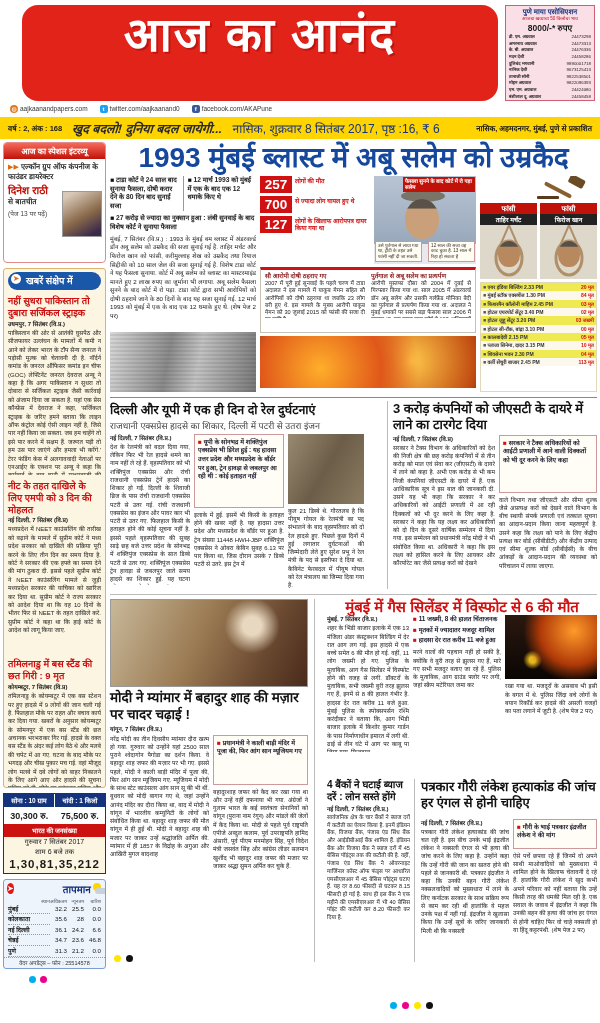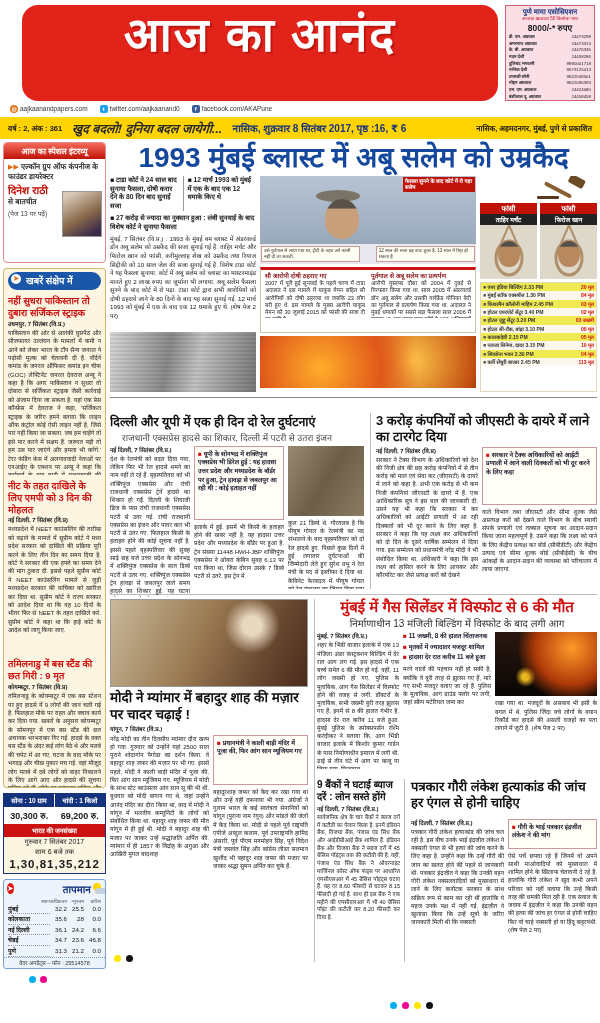--- a/index.html
+++ b/index.html
@@ -29,21 +29,21 @@
   .ico{width:8px;height:8px;border-radius:2px;color:#fff;font-size:6px;font-weight:bold;
        display:inline-flex;align-items:center;justify-content:center;}
   .ico.globe{border-radius:50%;background:#e07820;}
   .ico.tw{background:#1da1f2;}
   .ico.fb{background:#3b5998;}
   .strip{background:#ffd400;display:flex;align-items:center;gap:10px;height:22px;
          padding:0 8px;margin-top:2px;}
   .vol{font-size:7.5px;font-weight:bold;white-space:nowrap;}
   .slogan{font-size:12.5px;font-weight:bold;font-style:italic;color:#2b2b2b;
           transform:skewX(-4deg);white-space:nowrap;}
-  .edition{font-size:10px;font-weight:bold;color:#17357f;white-space:nowrap;}
+  .edition{font-size:12px;font-weight:normal;color:#17357f;white-space:nowrap;}
   .publisher{margin-left:auto;font-size:7.5px;font-weight:bold;white-space:nowrap;}
 
   
   .content{display:flex;gap:4px;padding:3px 3px 0 3px;}
   .sidebar{width:103px;display:flex;flex-direction:column;gap:5px;}
   .main{flex:1;min-width:0;}
 
   
   .iv-box{border:1.5px solid #e28a8a;border-radius:4px;overflow:hidden;height:121px;background:#fff;}
   .iv-head{background:linear-gradient(#f66a5a,#c01208);color:#fff;font-size:8px;
@@ -147,24 +147,24 @@
   .blast-list{flex:1;overflow:hidden;border:1px solid #e0d8b8;}
   .bl-row{display:flex;justify-content:space-between;align-items:center;font-size:5.1px;
           padding:1px 2px;line-height:1.25;}
   .bl-row:nth-child(odd){background:#f0ea52;}
   .bl-row:nth-child(even){background:#fdf8ee;}
   .bl-site{font-weight:bold;color:#333;}
   .bl-site::before{content:"■ ";color:#555;}
   .bl-toll{color:#d11111;font-weight:bold;white-space:nowrap;margin-left:2px;}
 
   
-  .row2{display:flex;gap:6px;border-top:1.5px solid #888;margin-top:5px;padding-top:15px;height:192px;}
+  .row2{display:flex;gap:23px;border-top:1.5px solid #888;margin-top:5px;padding-top:3px;height:192px;}
   .rail{width:254px;display:flex;flex-direction:column;}
   .rail-hl{font-size:12.5px;font-weight:bold;color:#111;white-space:nowrap;overflow:hidden;}
-  .rail-sub{font-size:9px;color:#444;margin:1px 12px 2px;white-space:nowrap;overflow:hidden;}
+  .rail-sub{font-size:9px;color:#444;margin:1px 0 2px;white-space:nowrap;overflow:hidden;}
   .rail-body{display:flex;gap:4px;flex:1;min-height:0;}
   .dateline{font-size:6px;font-weight:bold;margin-bottom:1px;}
   .txt{font-size:6px;line-height:1.38;text-align:justify;overflow:hidden;}
   .rail-c1{width:80px;}
   .rail-mid{width:90px;display:flex;flex-direction:column;gap:3px;}
   .bul-box{border:1px solid #cc9a9a;background:#fffdf6;padding:3px;font-size:6.4px;font-weight:bold;
            line-height:1.35;color:#223;overflow:hidden;}
   .bul-box p{margin:0;}
   .bul-box p::before{content:"■ ";color:#d11111;}
   .rail-photo{height:70px;background:linear-gradient(120deg,#9a8a72,#6b5d48 50%,#8c7c62);}
@@ -178,21 +178,21 @@
   
   .row3{display:flex;gap:6px;margin-top:5px;height:368px;border-top:1px solid #bbb;padding-top:4px;}
   .modi{width:198px;display:flex;flex-direction:column;justify-content:center;}
   .modi-photo{height:88px;border:1px solid #999;background:
       radial-gradient(circle at 72% 30%,#e8d8c0 6%,transparent 18%),
       linear-gradient(115deg,#c8b89a,#9a7a52 45%,#6b4a32 75%,#4a2a1a);}
   .modi-hl{font-size:13.5px;font-weight:bold;line-height:1.25;color:#111;margin:3px 0 1px;}
   .modi-cols{display:flex;gap:4px;flex:1;min-height:0;margin-top:1px;}
   .modi-c1{width:50%;}
   .modi-c2{flex:1;display:flex;flex-direction:column;gap:3px;min-width:0;}
-  .r3-right{flex:1;min-width:0;display:flex;flex-direction:column;gap:4px;border-left:1px solid #bbb;padding-left:2px;}
+  .r3-right{flex:1;min-width:0;display:flex;flex-direction:column;gap:4px;border-left:1px solid #bbb;padding-left:12px;}
   .gas{height:176px;display:flex;flex-direction:column;}
   .gas-hl{color:#d11111;font-size:15px;font-weight:bold;text-align:center;line-height:1.1;}
   .gas-sub{font-size:10px;color:#333;text-align:center;margin:1px 0 2px;white-space:nowrap;overflow:hidden;}
   .gas-body{display:flex;gap:4px;flex:1;min-height:0;}
   .gas-c1{width:82px;}
   .gas-c2{width:88px;display:flex;flex-direction:column;gap:2px;}
   .gas-bul{font-size:6.4px;font-weight:bold;line-height:1.3;color:#223;}
   .gas-bul::before{content:"■ ";color:#d11111;}
   .gas-c3{flex:1;display:flex;flex-direction:column;gap:3px;min-width:0;}
   .gas-photo{height:64px;background:#140a06;background-image:
@@ -275,21 +275,21 @@
       <span class="ico tw">t</span>
       <span>twitter.com/aajkaanand0</span>
     </span>
   <span class="soc-item">
       <span class="ico fb">f</span>
       <span>facebook.com/AKAPune</span>
     </span>
 </div>
 
 <div class="strip">
-  <span class="vol">वर्ष : 2, अंक : 361</span>
+  <span class="vol">वर्ष : 2, अंक : 168</span>
   <span class="slogan">खुद बदलो! दुनिया बदल जायेगी...</span>
   <span class="edition">नासिक, शुक्रवार 8 सितंबर 2017, पृष्ठ :16, ₹ 6</span>
   <span class="publisher">नासिक, अहमदनगर, मुंबई, पुणे से प्रकाशित</span>
 </div>
 
 <div class="content">
 
   <div class="sidebar">
     <div class="iv-box">
       <div class="iv-head">आज का स्पेशल इंटरव्यू</div>
@@ -316,21 +316,21 @@
       <div class="b-body h134">तमिलनाडु के कोयम्बटूर में एक बस स्टेशन पर हुए हादसे में 9 लोगों की जान चली गई है. फिलहाल मौके पर राहत और बचाव कार्य कर दिया गया. खबरों के अनुसार कोयम्बटूर के सोमनपुर में एक बस स्टैंड की छत अचानक भरभराकर गिर गई. हादसे के वक्त बस स्टैंड के अंदर कई लोग बैठे थे और मलबे की चपेट में आ गए. घटना के बाद मौके पर भगदड़ और चीख पुकार मच गई. वहां मौजूद लोग मलबे में दबे लोगों को बाहर निकालने के लिए आगे आए और हादसे की सूचना पुलिस को दी. मौके पर पहुंचकर पुलिस और राहत-बचाव दल ने लोगों को बाहर निकालने का काम शुरू किया.</div>
     </div>
 
     <div class="rates">
       <div class="rates-head">
         <span>सोना : 10 ग्राम</span>
         <span>चांदी : 1 किलो</span>
       </div>
       <div class="rates-val">
         <span>30,300 रु.</span>
-        <span>69,200 रु.</span>
+        <span>75,500 रु.</span>
       </div>
       <div class="pop-head">भारत की जनसंख्या</div>
       <div class="pop-line">गुरुवार 7 सितंबर 2017</div>
       <div class="pop-line">शाम 6 बजे तक</div>
       <div class="pop-val">1,30,81,35,212</div>
     </div>
 
     <div class="temp">
       <div class="temp-head">
         <span class="temp-arr">➤</span>
@@ -394,20 +394,34 @@
           <div class="blt half">टाडा कोर्ट ने 24 साल बाद सुनाया फैसला, दोषी करार देने के 80 दिन बाद सुनाई सजा</div>
           <div class="blt half">12 मार्च 1993 को मुंबई में एक के बाद एक 12 धमाके किए थे</div>
         </div>
         <div class="blt">27 करोड़ से ज्यादा का नुक्सान हुआ : लंबी सुनवाई के बाद विशेष कोर्ट ने सुनाया फैसला</div>
         <div class="lead">मुंबई, 7 सितंबर (वि.प्र.) : 1993 के मुंबई बम ब्लास्ट में अंडरवर्ल्ड डॉन अबू सलेम को उम्रकैद की सजा सुनाई गई है. ताहिर मर्चंट और फिरोज खान को फांसी, करीमुल्लाह शेख को उम्रकैद तथा रियाज सिद्दीकी को 10 साल जेल की सजा सुनाई गई है. विशेष टाडा कोर्ट ने यह फैसला सुनाया. कोर्ट में अबू सलेम को ब्लास्ट का मास्टरमाइंड मानते हुए 2 लाख रुपए का जुर्माना भी लगाया. अबू सलेम फैसला सुनने के बाद कोर्ट में रो पड़ा. टाडा कोर्ट द्वारा सभी आरोपियों को दोषी ठहराये जाने के 80 दिनों के बाद यह सजा सुनाई गई. 12 मार्च 1993 को मुंबई में एक के बाद एक 12 धमाके हुए थे. (शेष पेज 2 पर)</div>
         <div class="bw-photo"></div>
       </div>
 
       <div class="colB">
         <div class="stats-row">
+          <div class="stats">
+            <div class="stat">
+                <span class="num">257</span>
+                <span class="lbl">लोगों की मौत</span>
+              </div>
+            <div class="stat">
+                <span class="num">700</span>
+                <span class="lbl">से ज्यादा लोग घायल हुए थे</span>
+              </div>
+            <div class="stat">
+                <span class="num">127</span>
+                <span class="lbl">लोगों के खिलाफ आरोपपत्र दायर किया गया था</span>
+              </div>
+          </div>
           <div class="salem">
             <div class="s-cap"></div>
             <div class="s-face"></div>
             <div class="s-cap2"></div>
             <div class="s-capt">फैसला सुनने के बाद कोर्ट में रो पड़ा सलेम</div>
             <div class="s-box l">उसे पुर्तगाल से लाया गया था, ट्रीटी के तहत उसे फांसी नहीं दी जा सकती.</div>
             <div class="s-box r">12 साल की सजा वह काट चुका है. 13 साल में रिहा हो सकता है</div>
           </div>
         </div>
         <div class="sec-box">
@@ -550,42 +564,41 @@
         </div>
         <div class="regdots left">
           <span class="dot c-y"></span>
           <span class="dot c-k"></span>
         </div>
       </div>
 
       <div class="r3-right">
         <div class="gas">
           <div class="gas-hl">मुंबई में गैस सिलेंडर में विस्फोट से 6 की मौत</div>
-          <div class="gas-sub">निर्माणाधीन 13 मंजिली बिल्डिंग में विस्फोट के बाद लगी आग</div>
           <div class="gas-body">
             <div class="gas-c1">
               <div class="dateline">मुंबई, 7 सितंबर (वि.प्र.)</div>
               <div class="txt" style="height:128px;">शहर के भिंडी बाजार इलाके में एक 13 मंजिला अंडर कंस्ट्रक्शन बिल्डिंग में देर रात आग लग गई. इस हादसे में एक बच्चे समेत 6 की मौत हो गई. वहीं, 11 लोग जख्मी हो गए. पुलिस के मुताबिक, आग गैस सिलेंडर में विस्फोट होने की वजह से लगी. डॉक्टरों के मुताबिक, सभी जख्मी बुरी तरह झुलस गए हैं, इनमें से 8 की हालत गंभीर है. हादसा देर रात करीब 11 बजे हुआ. मुंबई पुलिस के स्पोक्सपर्सन रश्मि करंदीकर ने बताया कि, आग भिंडी बाजार इलाके में किशोर कुमार गार्डन के पास निर्माणाधीन इमारत में लगी थी. ढाई से तीन घंटे में आग पर काबू पा लिया गया. फिलहाल</div>
             </div>
             <div class="gas-c2">
               <div class="gas-bul">11 जख्मी, 8 की हालत चिंताजनक</div>
               <div class="gas-bul">मृतकों में ज्यादातर मजदूर शामिल</div>
               <div class="gas-bul">हादसा देर रात करीब 11 बजे हुआ</div>
               <div class="txt" style="flex:1;margin-top:2px;">मरने वालों की पहचान नहीं हो सकी है, क्योंकि वे बुरी तरह से झुलस गए हैं, मारे गए सभी मजदूर बताए जा रहे हैं. पुलिस के मुताबिक, आग ग्राउंड फ्लोर पर लगी, जहां स्क्रैप मटेरियल जमा कर</div>
             </div>
             <div class="gas-c3">
               <div class="gas-photo"></div>
               <div class="txt" style="flex:1;">रखा गया था. मजदूरों के असबाब भी इसी के बगल में थे. पुलिस जिंदा बचे लोगों के बयान रिकॉर्ड कर हादसे की असली वजहों का पता लगाने में जुटी है. (शेष पेज 2 पर)</div>
             </div>
           </div>
         </div>
 
         <div class="bot-row">
           <div class="banks">
-            <div class="banks-hl">9 बैंकों ने घटाई ब्याज दरें : लोन सस्ते होंगे</div>
+            <div class="banks-hl">4 बैंकों ने घटाई ब्याज दरें : लोन सस्ते होंगे</div>
             <div class="dateline">नई दिल्ली, 7 सितंबर (वि.प्र.)</div>
             <div class="txt" style="flex:1;">सार्वजनिक क्षेत्र के चार बैंकों ने ब्याज दरों में कटौती का ऐलान किया है. इनमें इंडियन बैंक, विजया बैंक, पंजाब एंड सिंध बैंक और आईडीबीआई बैंक शामिल हैं. इंडियन बैंक और विजया बैंक ने ब्याज दरों में 45 बेसिस पॉइंट्स तक की कटौती की है. वहीं, पंजाब एंड सिंध बैंक ने ओवरनाइट मार्जिनल कॉस्ट ऑफ फंड्स पर आधारित एमसीएलआर में 45 बेसिस पॉइंट्स घटाए हैं. यह दर 8.60 फीसदी से घटकर 8.15 फीसदी हो गई है. साथ ही इस बैंक ने एक महीने की एमसीएलआर में भी 40 बेसिस पॉइंट की कटौती कर 8.20 फीसदी कर दिया है.</div>
           </div>
           <div class="gauri">
             <div class="gauri-hl">पत्रकार गौरी लंकेश हत्याकांड की जांच हर एंगल से होनी चाहिए</div>
             <div class="gauri-body">
               <div class="gauri-c1">
                 <div class="dateline">नई दिल्ली, 7 सितंबर (वि.प्र.)</div>
                 <div class="txt" style="height:118px;">पत्रकार गौरी लंकेश हत्याकांड की जांच चल रही है. इस बीच उनके भाई इंद्रजीत लंकेश ने नक्सली एंगल से भी हत्या की जांच करने के लिए कहा है. उन्होंने कहा कि उन्हें गौरी की जान का खतरा होने की पहले से जानकारी थी. पत्रकार इंद्रजीत ने कहा कि उनकी बहन गौरी लंकेश नक्सलवादियों को मुख्यधारा में लाने के लिए कर्नाटक सरकार के साथ सक्रिय रूप से काम कर रही थीं हालांकि ये महज उनके पक्ष में नहीं गई. इंद्रजीत ने खुलासा किया कि उन्हें सूत्रों के जरिए जानकारी मिली थी कि नक्सली</div>
               </div>

